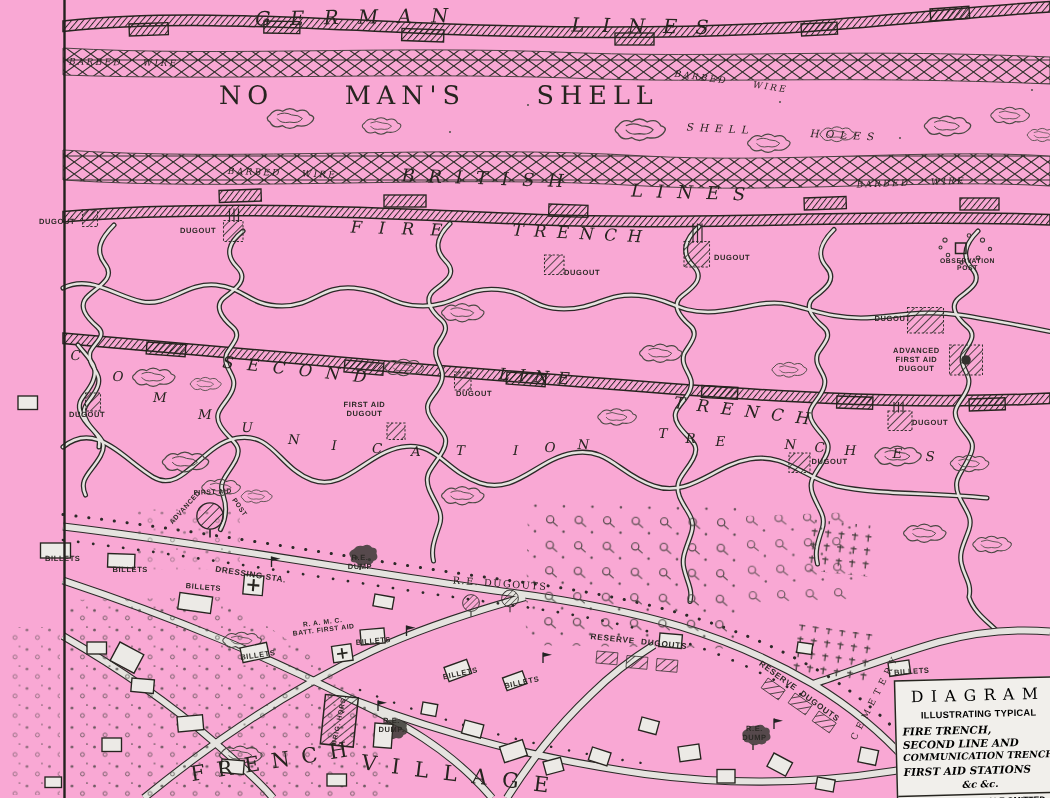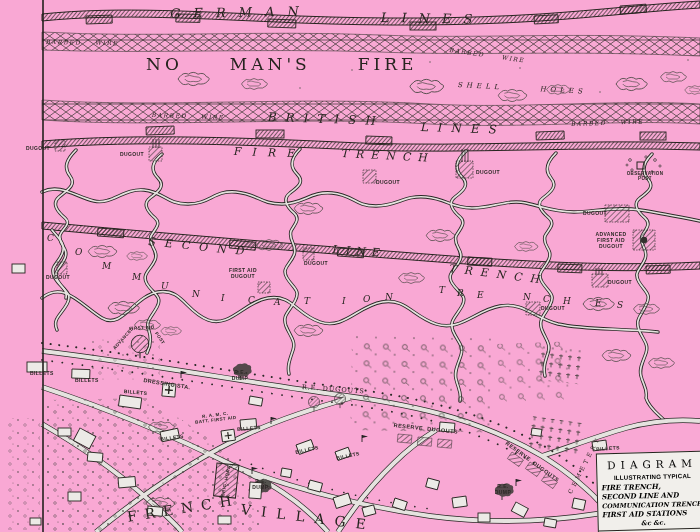--- a/index.html
+++ b/index.html
@@ -335,21 +335,21 @@
     <use href="#flag" transform="translate(252,474)"></use>
   </g>
 
   <line x1="43" y1="0" x2="43" y2="532" stroke="#23211e" stroke-width="1.6"></line>
 </svg>
 
 <div id="labels">
       <div class="lbl hand" style="left: 170px; top: 7px; font-size: 13px; letter-spacing: 13px; transform: rotate(-1deg);">GERMAN</div>
       <div class="lbl hand" style="left: 381px; top: 11px; font-size: 13px; letter-spacing: 12px; transform: rotate(1deg);">LINES</div>
       <div class="lbl hand" style="left: 46px; top: 39px; font-size: 6px; letter-spacing: 1.5px; transform: rotate(1deg);">BARBED    WIRE</div>
-      <div class="lbl serif" style="left: 146px; top: 55px; font-size: 17px; letter-spacing: 4px;">NO     MAN'S     FIRE</div>
+      <div class="lbl serif" style="left: 146px; top: 55px; font-size: 17px; letter-spacing: 4px;">NO     MAN'S     SHELL</div>
       <div class="lbl hand" style="left: 450px; top: 47px; font-size: 6px; letter-spacing: 1.5px; transform: rotate(8deg);">BARBED     WIRE</div>
       <div class="lbl hand" style="left: 458px; top: 81px; font-size: 7px; letter-spacing: 4px; transform: rotate(3deg);">SHELL      HOLES</div>
       <div class="lbl hand" style="left: 152px; top: 112px; font-size: 6px; letter-spacing: 1.5px; transform: rotate(2deg);">BARBED    WIRE</div>
       <div class="lbl hand" style="left: 268px; top: 111px; font-size: 12px; letter-spacing: 9px; transform: rotate(2deg);">BRITISH</div>
       <div class="lbl hand" style="left: 421px; top: 121px; font-size: 12px; letter-spacing: 9px; transform: rotate(2deg);">LINES</div>
       <div class="lbl hand" style="left: 571px; top: 121px; font-size: 6px; letter-spacing: 1.5px; transform: rotate(-2deg);">BARBED    WIRE</div>
       <div class="lbl hand" style="left: 234px; top: 146px; font-size: 11px; letter-spacing: 11px; transform: rotate(2deg);">FIRE</div>
       <div class="lbl hand" style="left: 342px; top: 148px; font-size: 11px; letter-spacing: 7px; transform: rotate(3deg);">TRENCH</div>
       <div class="lbl tiny" style="left: 26px; top: 146px; font-size: 5px;">DUGOUT</div>
       <div class="lbl tiny" style="left: 120px; top: 152px; font-size: 5px;">DUGOUT</div>

